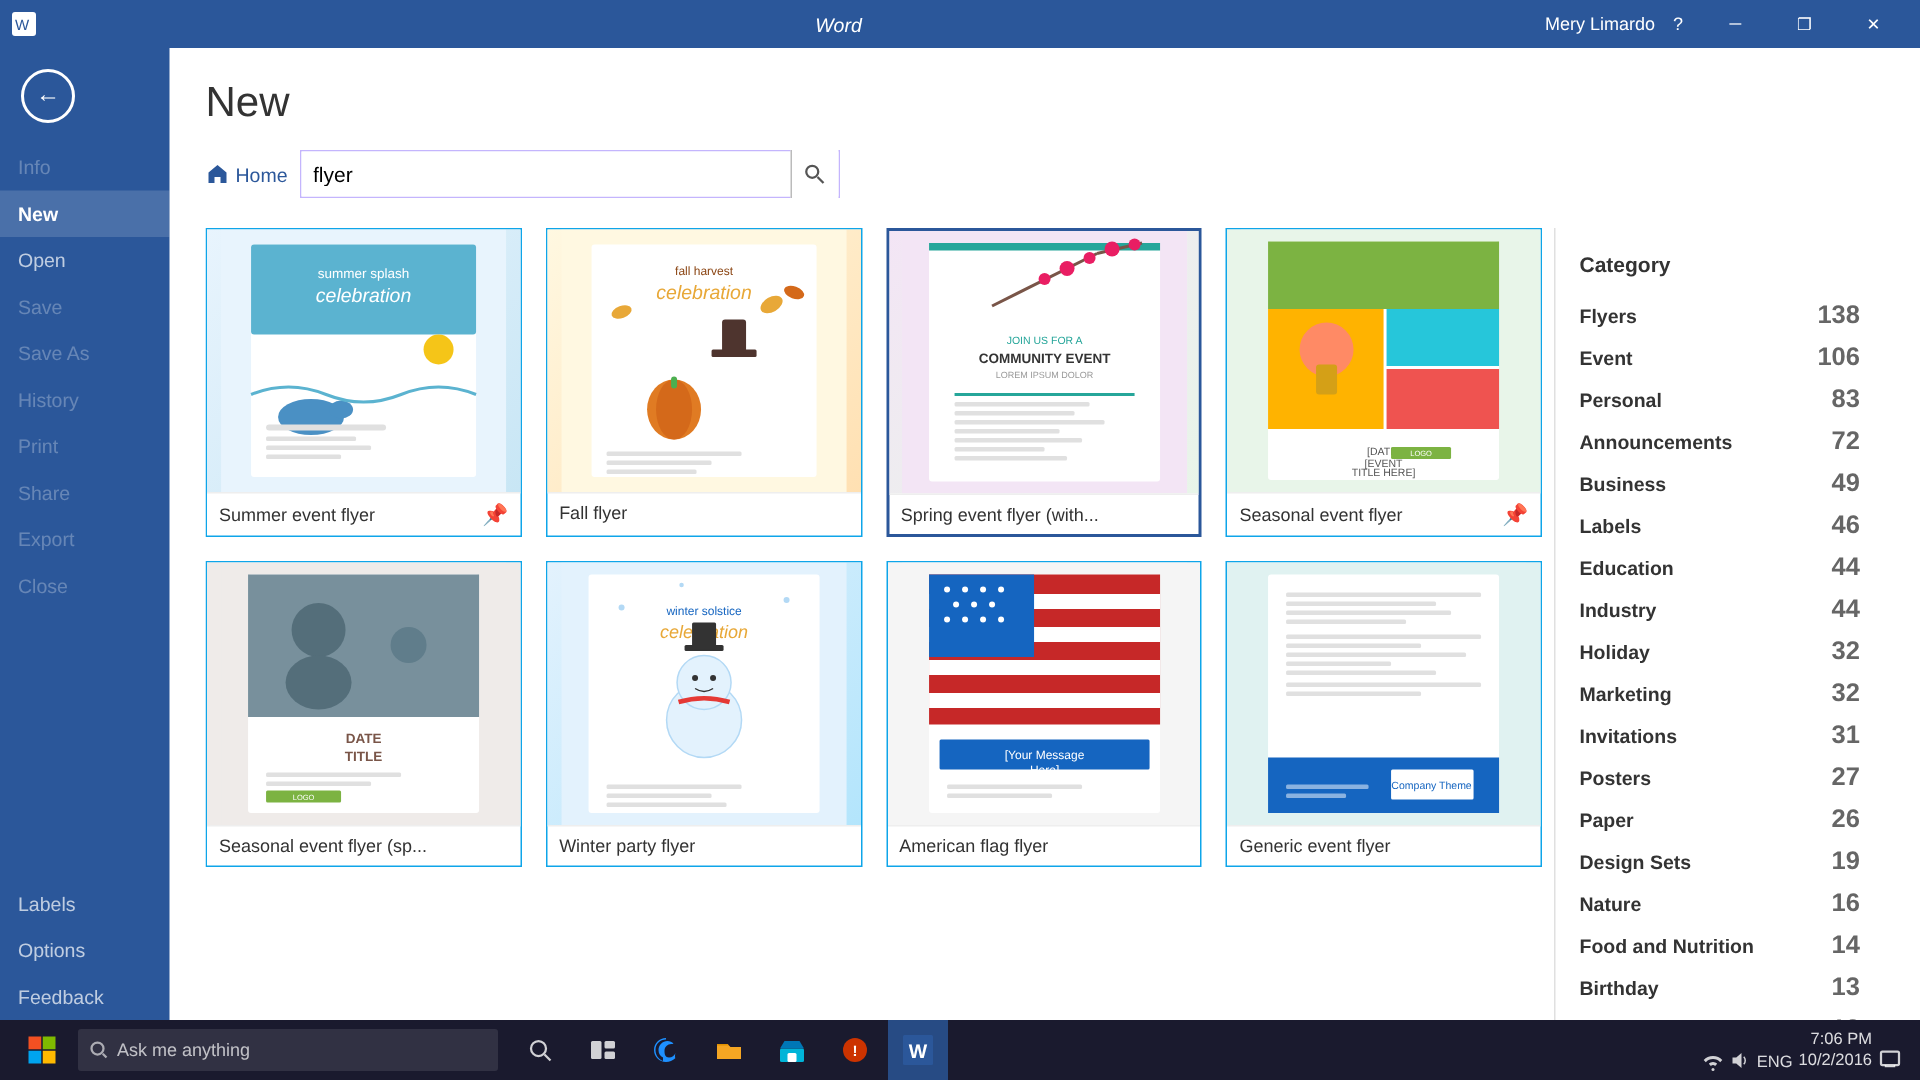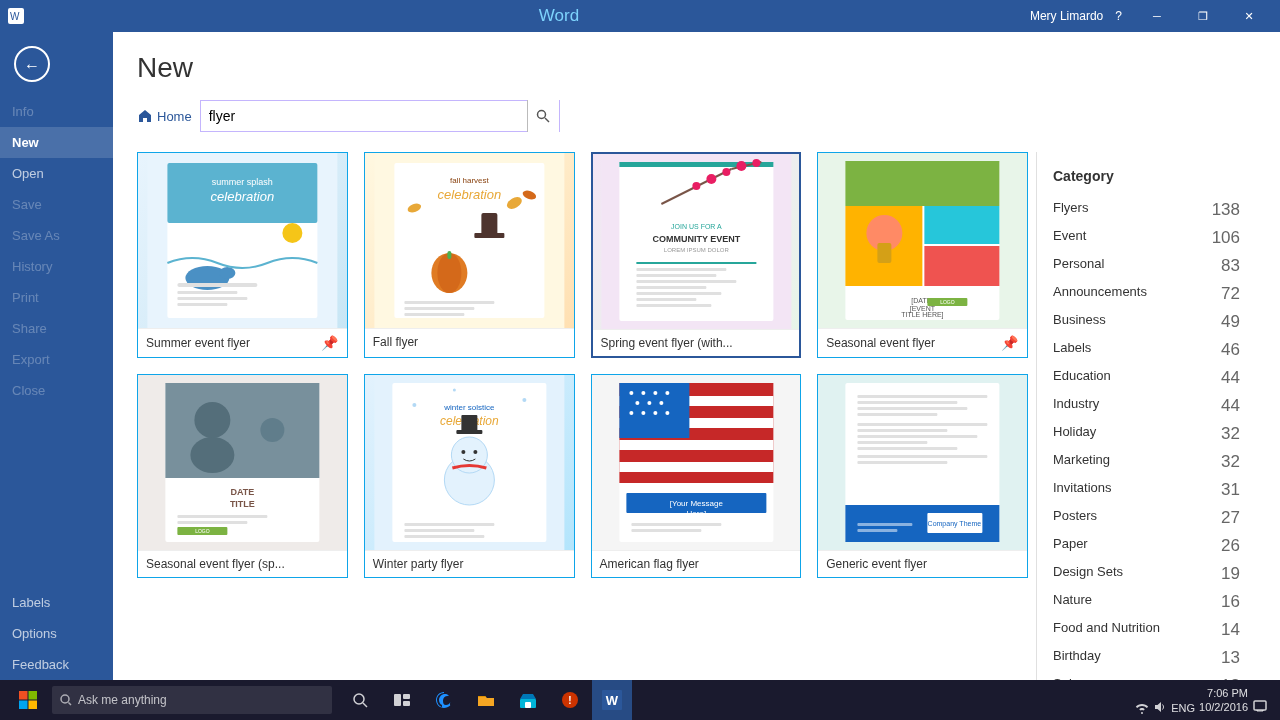--- a/index.html
+++ b/index.html
@@ -8,21 +8,21 @@
     
     .titlebar {
       height: 32px;
       background: #2b579a;
       display: flex;
       align-items: center;
       justify-content: space-between;
       padding: 0 8px;
       flex-shrink: 0;
     }
-    .titlebar-center { color: #7dd3fc; font-size: 17px; }
+    .titlebar-center { color: #ffffff; font-size: 13px; font-style: italic; }
     .titlebar-right { display: flex; align-items: center; gap: 12px; color: #fff; font-size: 12px; }
     .titlebar-controls { display: flex; gap: 0; }
     .titlebar-btn { width: 46px; height: 32px; display: flex; align-items: center; justify-content: center; color: #fff; font-size: 11px; cursor: pointer; }
 
     
     .app-body { display: flex; flex: 1; overflow: hidden; }
 
     
     .sidebar {
       width: 113px;
@@ -170,26 +170,27 @@
       position: relative;
     }
     .category-title {
       font-size: 14px;
       font-weight: 600;
       color: #333;
       padding: 8px 16px 12px 16px;
     }
     .category-item {
       display: flex;
-      align-items: flex-start;
+      align-items: center;
       justify-content: space-between;
       padding: 4px 16px;
       cursor: pointer;
       font-size: 13px;
       color: #333;
+      font-weight: bold;
     }
     .category-count { color: #666; font-size: 17px; }
 
     
     .thumb-summer { background: linear-gradient(135deg, #e8f4fd 0%, #c8e6f5 100%); }
     .thumb-fall { background: linear-gradient(135deg, #fff8e1 0%, #ffe0b2 100%); }
     .thumb-spring { background: linear-gradient(135deg, #f3e5f5 0%, #e8f5e9 100%); }
     .thumb-winter { background: linear-gradient(135deg, #e3f2fd 0%, #b3e5fc 100%); }
 
     

